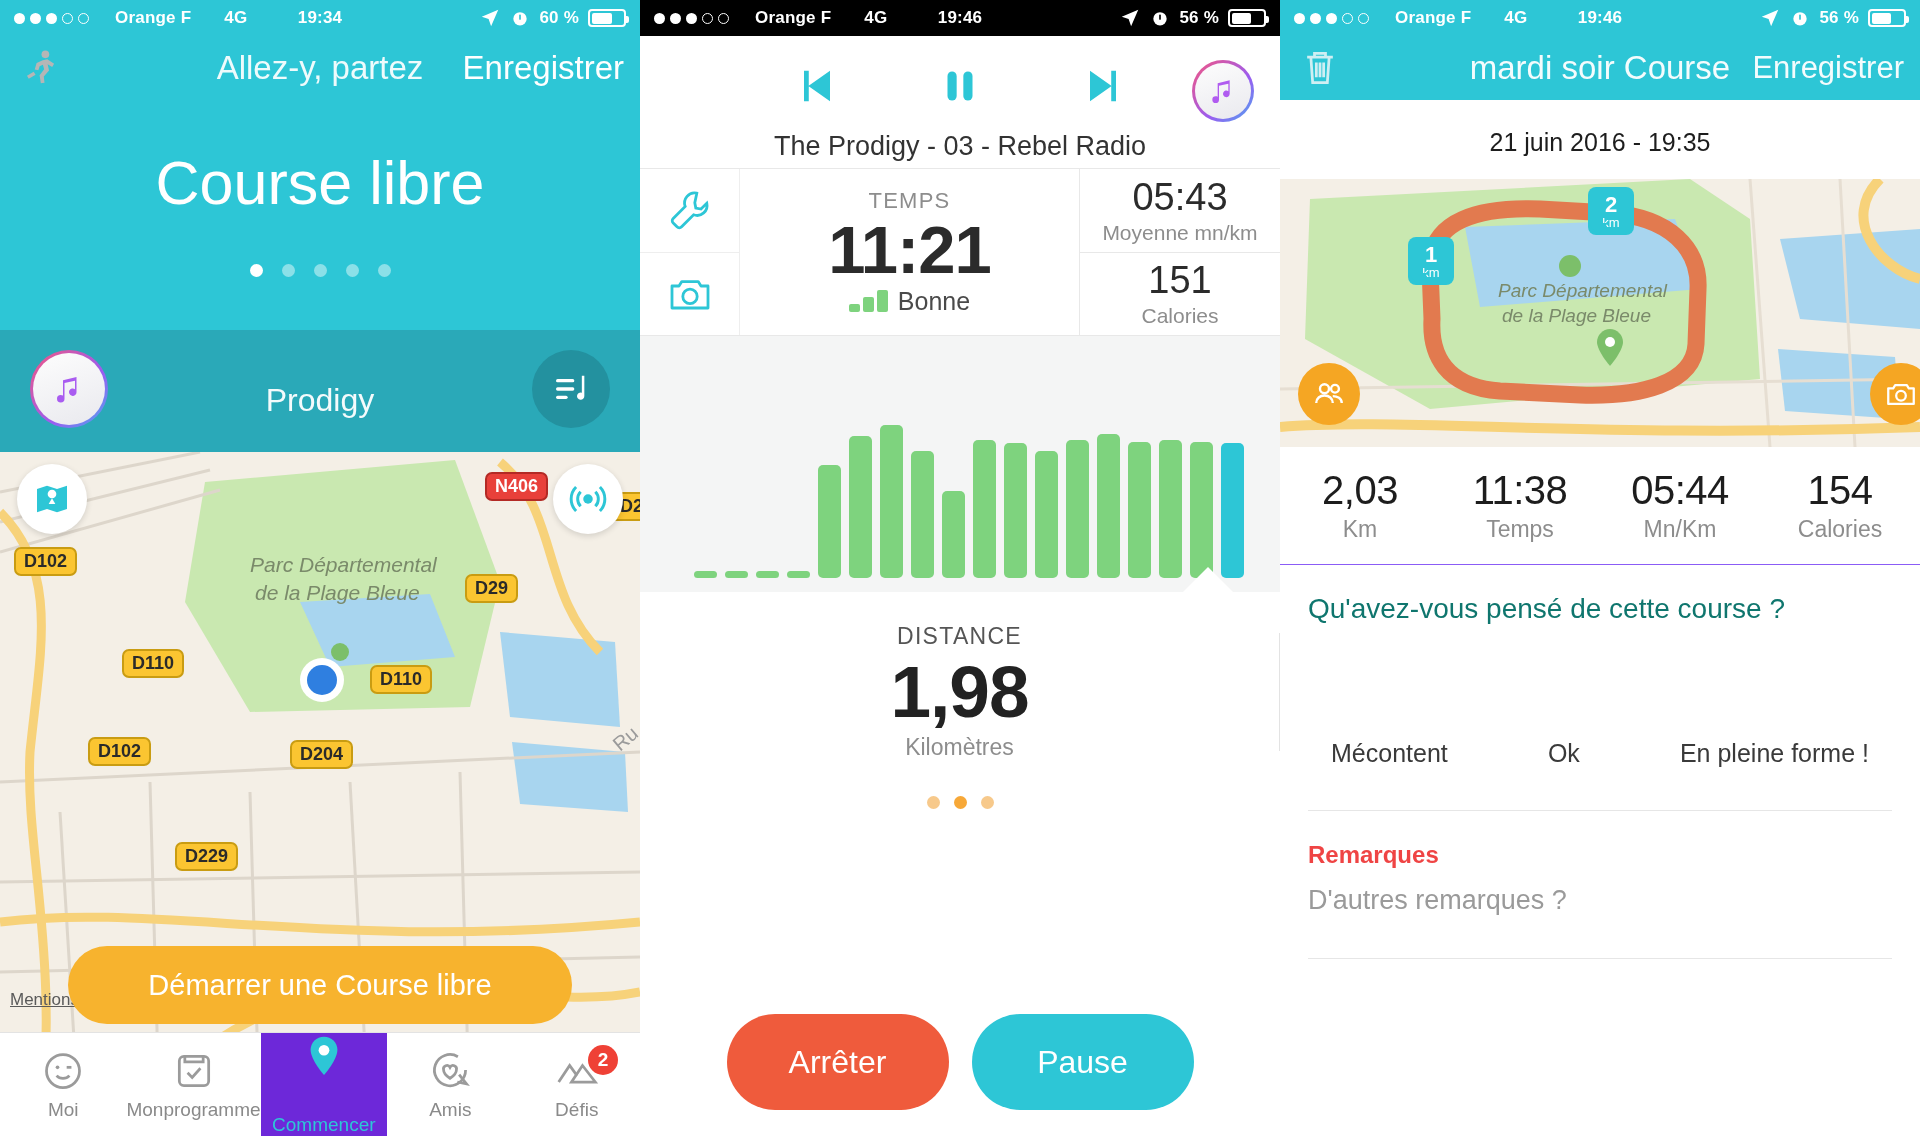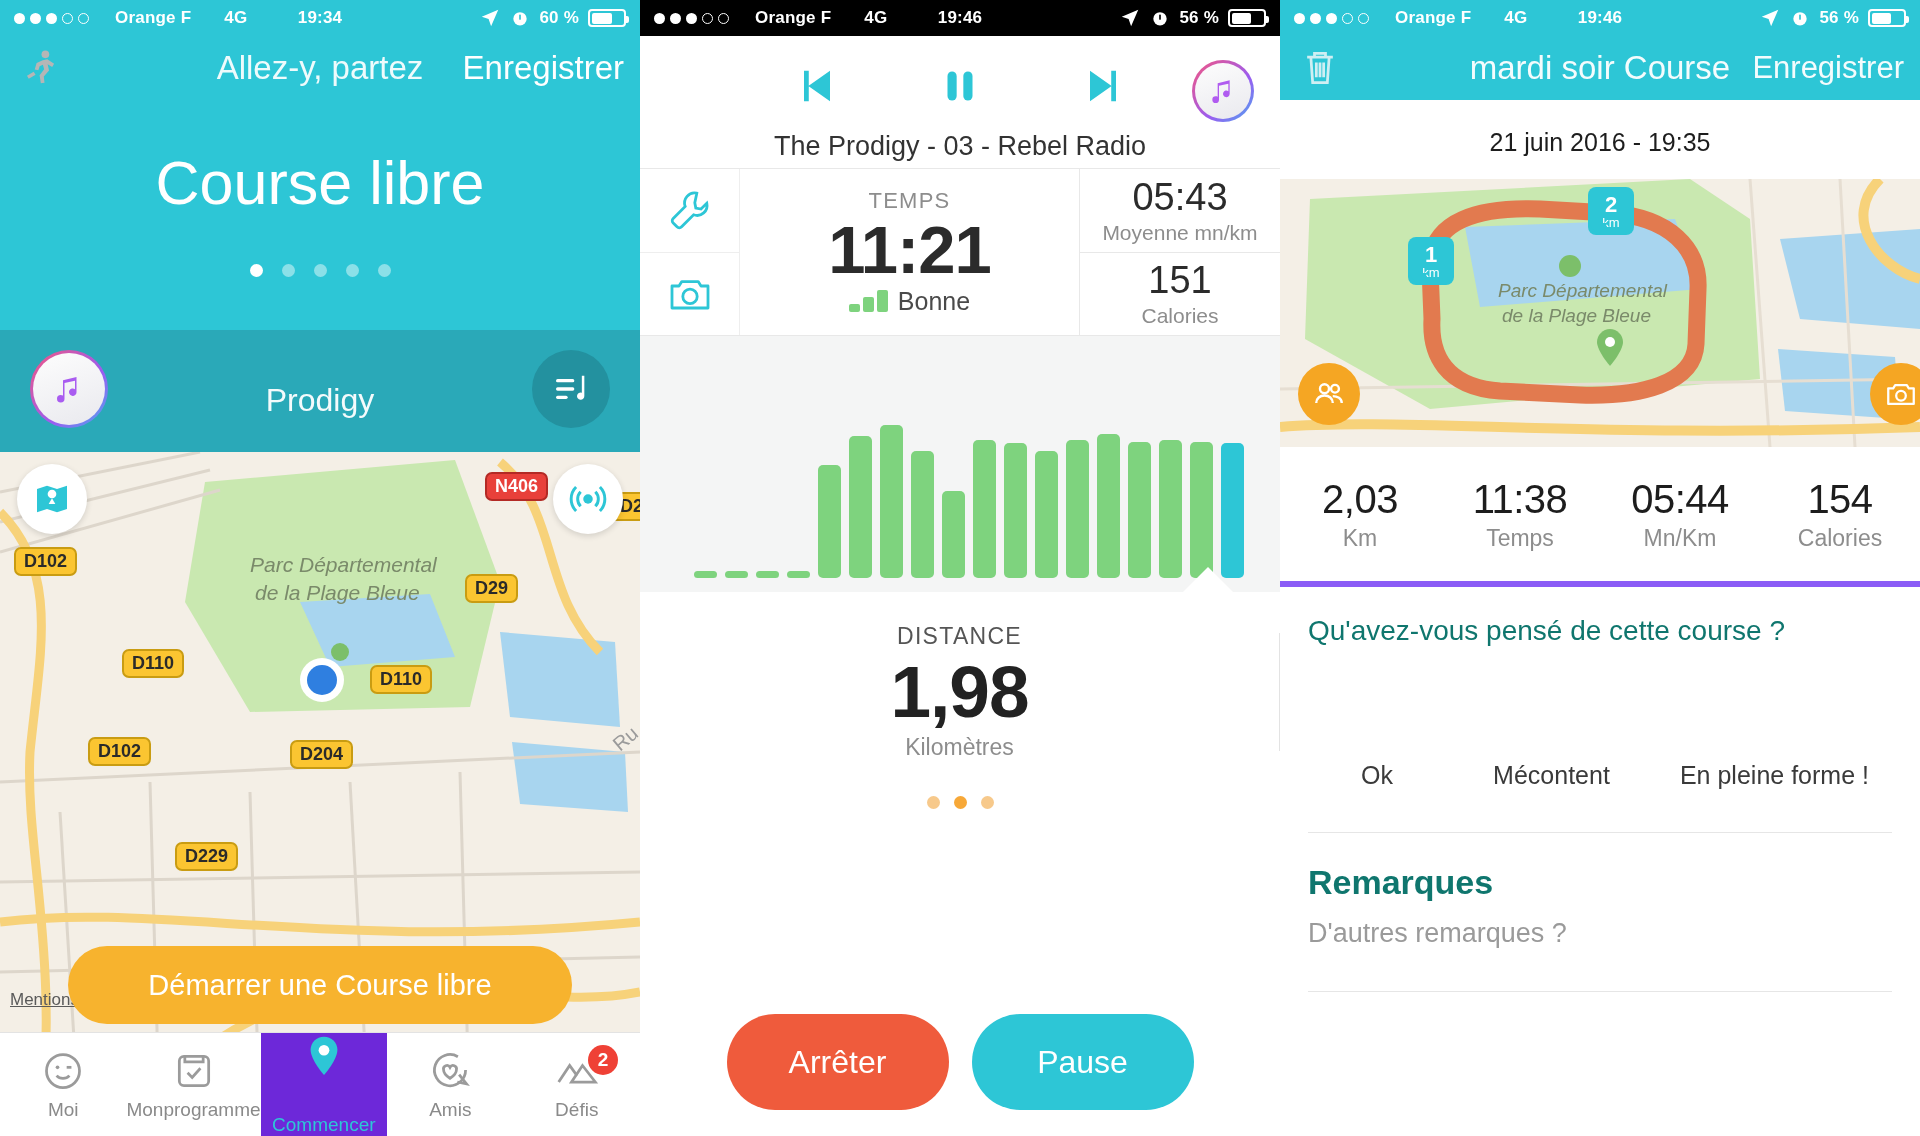--- a/index.html
+++ b/index.html
@@ -139,31 +139,31 @@
   .mpin { position:absolute; width:46px;height:62px; }
   .mpin .bub{width:46px;height:48px;background:#2dc6d6;border-radius:8px;color:#fff;
      display:flex;flex-direction:column;align-items:center;justify-content:center;
      line-height:1.0;}
   .mpin .bub b{font-size:22px;font-weight:700}
   .mpin .bub s{font-size:13px;text-decoration:none}
   .mpin .tip{width:0;height:0;margin:0 auto;border-left:10px solid transparent;
      border-right:10px solid transparent;border-top:12px solid #2dc6d6;}
   .orangefab{position:absolute;width:62px;height:62px;border-radius:50%;background:#f5a623;
      display:flex;align-items:center;justify-content:center;color:#fff;}
-  .p3stats { display:flex; height:140px; align-items:center; border-bottom:6px solid #8b5cf6;}
+  .p3stats { display:flex; height:118px; align-items:center; border-bottom:1px solid #8b5cf6;}
   .p3col { flex:1; text-align:center; }
   .p3v { font-size:40px; color:#1d1d1d; letter-spacing:-.5px;}
   .p3u { font-size:23px; color:#8d8d8d; margin-top:3px;}
   .p3q { font-size:28px; color:#0f766e; padding:28px 0 0 28px; }
   .moods { display:flex; justify-content:space-around; padding:22px 16px 0; }
   .mood { text-align:center; }
   .face { width:92px;height:92px;border-radius:50%;background:#d8d8d8;margin:0 auto 12px;
      position:relative; }
   .ml { font-size:25px; color:#3a3a3a; }
-  .p3rem { font-size:34px; font-weight:700; color:#0f766e; padding:30px 0 0 28px;}
+  .p3rem { font-size:24px; font-weight:700; color:#ef4444; padding:30px 0 0 28px;}
   .p3ph  { font-size:27px; color:#9a9a9a; padding:16px 0 0 28px; }
   .p3rule{ height:1px;background:#e6e6e6;margin:42px 28px 0;}
   svg { display:block; }
 </style>
 </head>
 <body>
 
 <div class="wrap">
 
   <div class="panel p1">
@@ -595,34 +595,34 @@
     </div>
 
     <div class="p3q">Qu'avez-vous pensé de cette course ?</div>
 
     <div class="moods">
       <div class="mood">
         <span class="face">
           <svg width="92" height="92" viewBox="0 0 24 24" fill="none" stroke="#fff" stroke-width="1.4">
             <circle cx="9" cy="10" r="1" fill="#fff"></circle>
               <circle cx="15" cy="10" r="1" fill="#fff"></circle>
-            <path d="M8.4 15.4h7.2" stroke-linecap="round"></path>
+            <path d="M8.4 16.4c1.8-2 5.4-2 7.2 0" stroke-linecap="round"></path>
             </svg>
         </span>
-        <div class="ml">Ok</div>
+        <div class="ml">Mécontent</div>
       </div>
       <div class="mood">
         <span class="face">
           <svg width="92" height="92" viewBox="0 0 24 24" fill="none" stroke="#fff" stroke-width="1.4">
             <circle cx="9" cy="10" r="1" fill="#fff"></circle>
               <circle cx="15" cy="10" r="1" fill="#fff"></circle>
-            <path d="M8.4 16.4c1.8-2 5.4-2 7.2 0" stroke-linecap="round"></path>
+            <path d="M8.4 15.4h7.2" stroke-linecap="round"></path>
             </svg>
         </span>
-        <div class="ml">Mécontent</div>
+        <div class="ml">Ok</div>
       </div>
       <div class="mood">
         <span class="face">
           <svg width="92" height="92" viewBox="0 0 24 24" fill="none" stroke="#fff" stroke-width="1.4">
             <circle cx="9" cy="10" r="1" fill="#fff"></circle>
               <circle cx="15" cy="10" r="1" fill="#fff"></circle>
             <path d="M8.4 14c1.8 2 5.4 2 7.2 0" stroke-linecap="round"></path>
             </svg>
         </span>
         <div class="ml">En pleine forme !</div>

